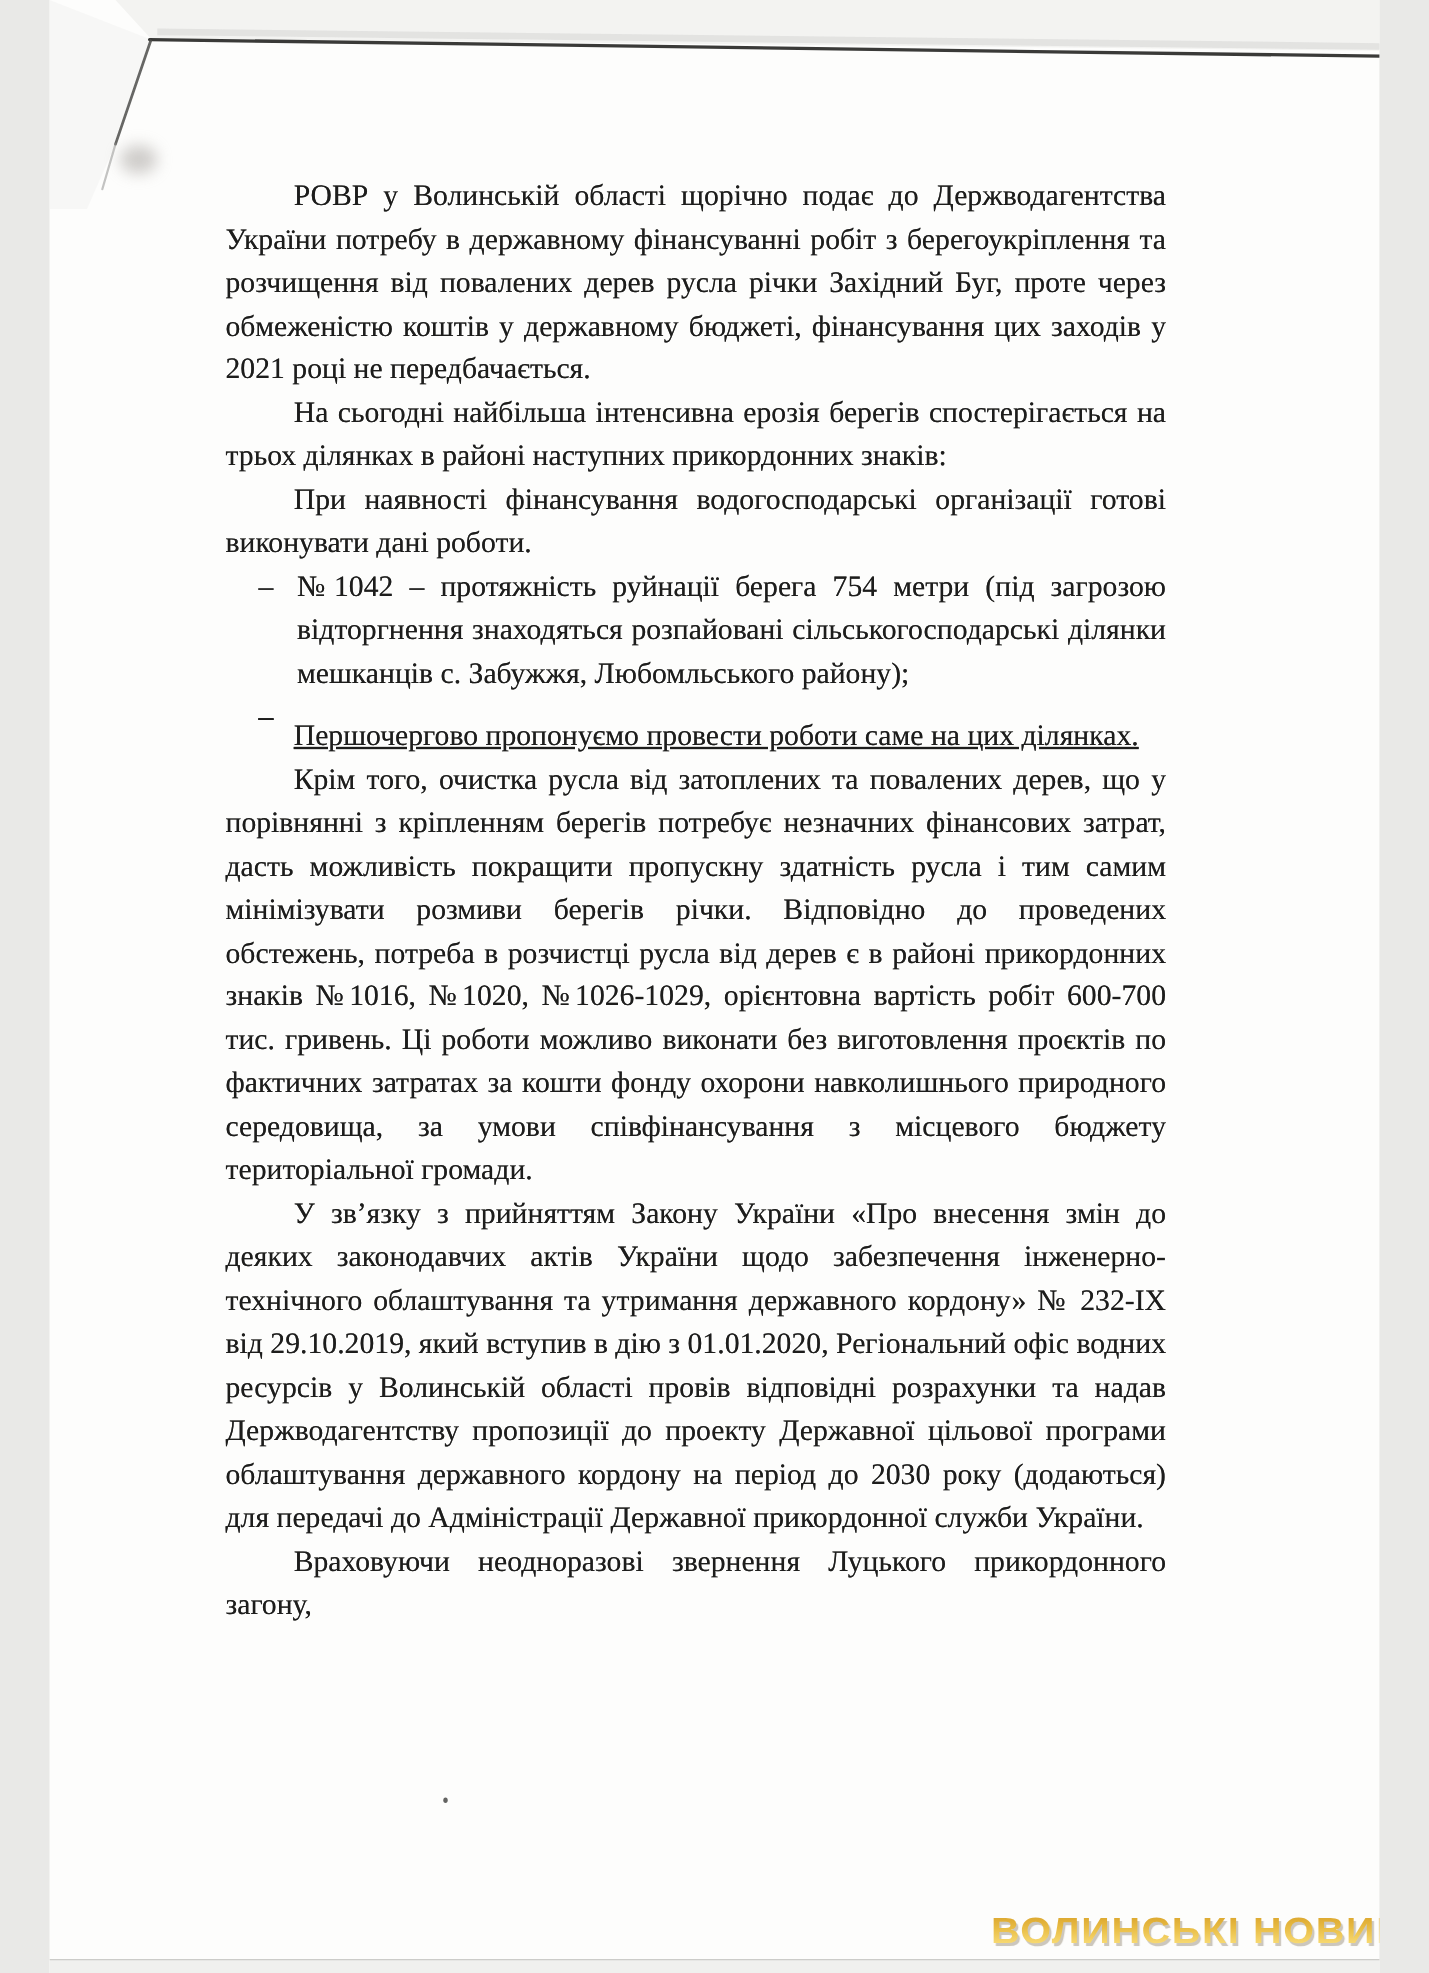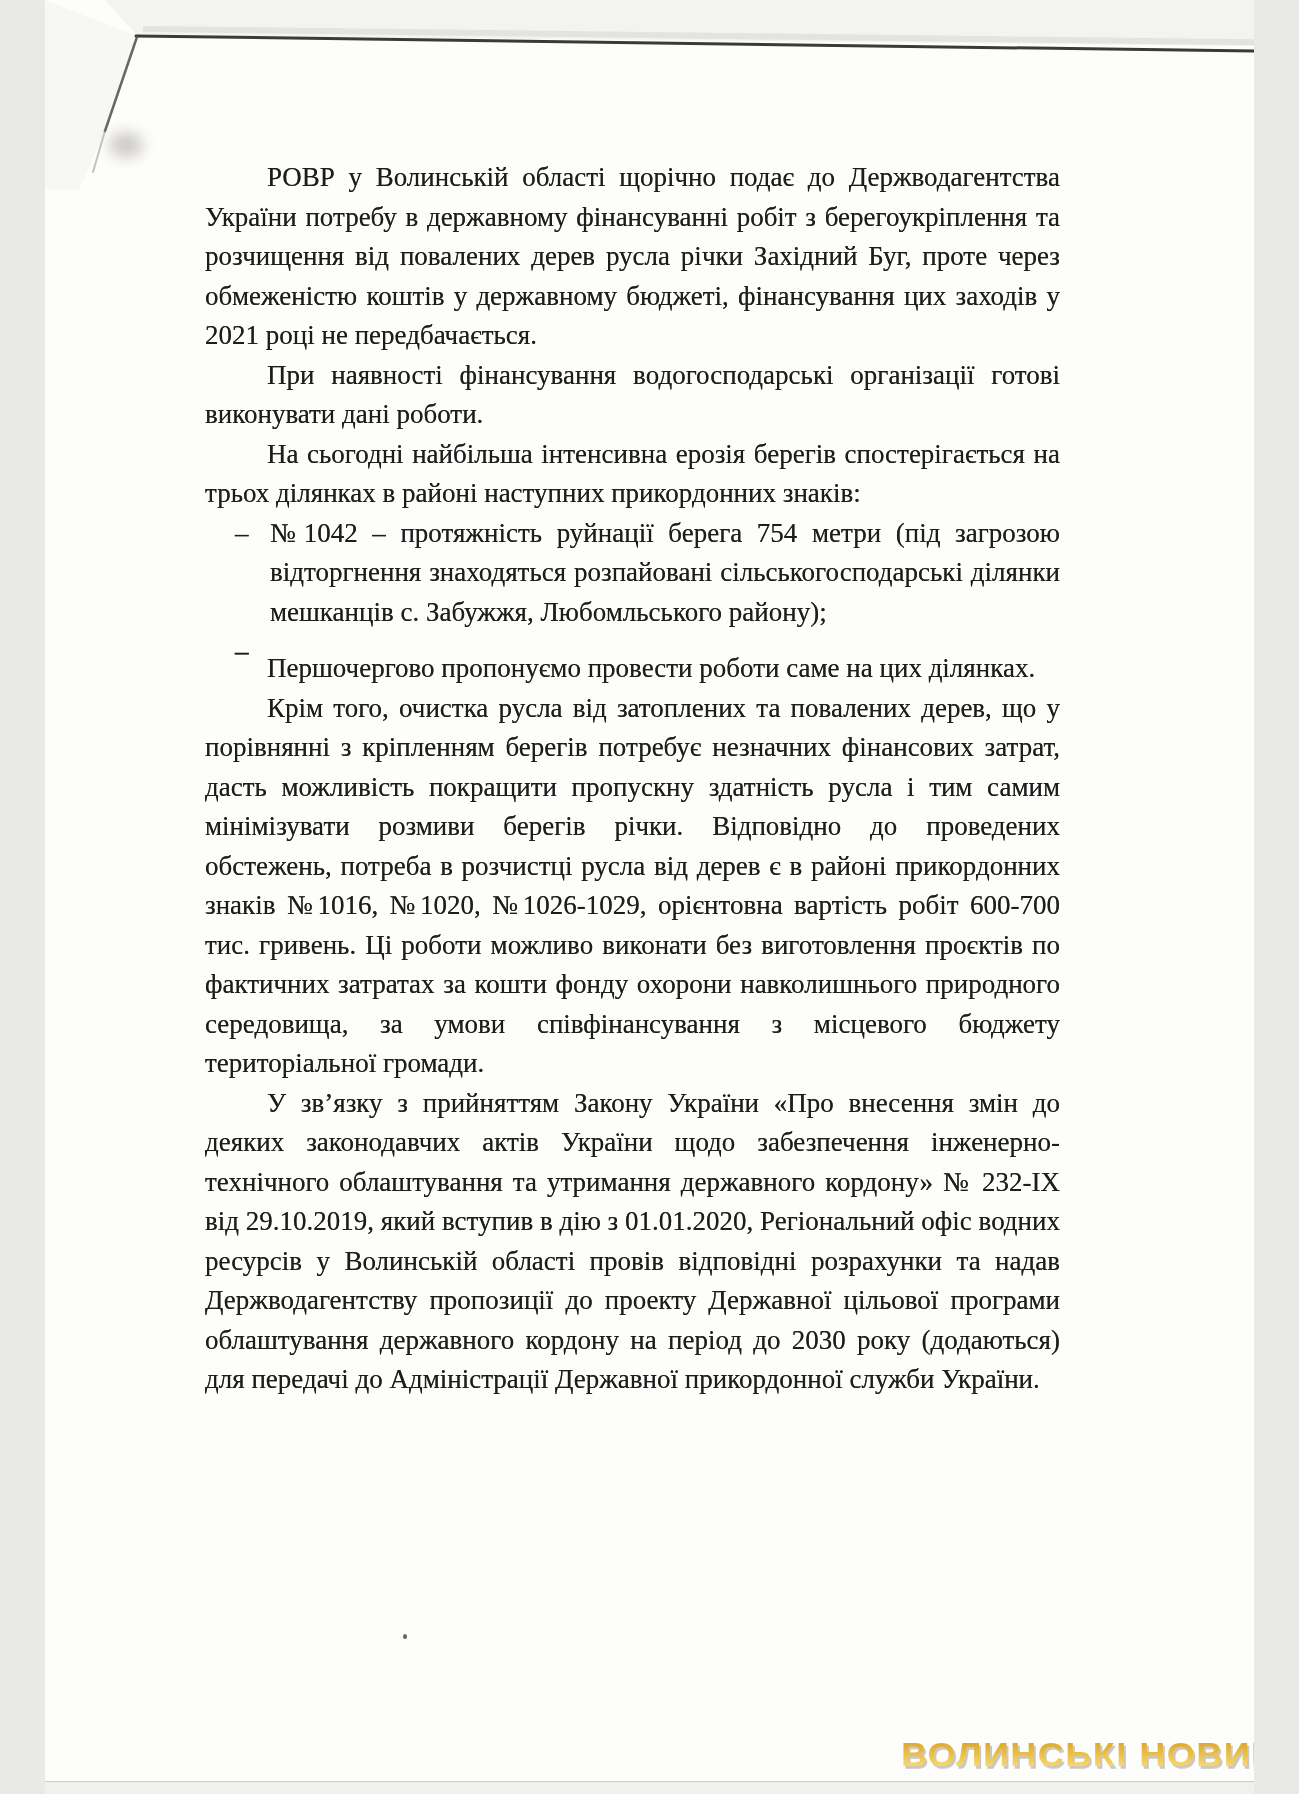--- a/index.html
+++ b/index.html
@@ -39,21 +39,21 @@
   }
   
   .textblock {
     position:absolute; left:160px; top:158px; width:855px;
     font-size:27px; line-height:39.5px;
     color:#1d1d1c;
     text-align:justify;
     text-shadow:0 0 0.6px rgba(30,30,28,0.75);
   }
   .textblock p { margin:0; text-indent:62px; }
-  .textblock p.gap { margin-top:17px; }
+  .textblock p.gap { margin-top:17px;text-decoration:underline; }
   .textblock p.bullet { text-indent:0; padding-left:65px; position:relative; }
   .textblock p.bullet .dash { position:absolute; left:30px; top:0; }
   
   .watermark {
     position:absolute; left:856px; top:1734px;
     font-family:"Liberation Sans","DejaVu Sans",sans-serif;
     font-weight:700; font-size:36px; letter-spacing:1.5px;
     transform:scaleY(0.92);
     background:linear-gradient(180deg,#d49a22 0%, #e9bd45 45%, #ffe98c 100%);
     -webkit-background-clip:text; background-clip:text; color:transparent;
@@ -84,25 +84,26 @@
     <div class="right-edge-line"></div>
     <div class="bottom-strip"></div>
     <div class="smudge"></div>
     <div class="stray-dot"></div>
     <div class="edge-tick"></div>
   </div>
 
   <div class="textblock">
 
   <p>РОВР у Волинській області щорічно подає до Держводагентства України потребу в державному фінансуванні робіт з берегоукріплення та розчищення від повалених дерев русла річки Західний Буг, проте через обмеженістю коштів у державному бюджеті, фінансування цих заходів у 2021 році не передбачається.</p>
+      <p>На сьогодні найбільша інтенсивна ерозія берегів спостерігається на трьох ділянках в районі наступних прикордонних знаків:</p>
       <p>При наявності фінансування водогосподарські організації готові виконувати дані роботи.</p>
-      <p>На сьогодні найбільша інтенсивна ерозія берегів спостерігається на трьох ділянках в районі наступних прикордонних знаків:</p>
       <p class="bullet"><span class="dash">–</span><span>№1042 – протяжність руйнації берега 754 метри (під загрозою відторгнення знаходяться розпайовані сільськогосподарські ділянки мешканців с. Забужжя, Любомльського району);</span></p>
       <p class="bullet"><span class="dash">–</span></p>
       <p class="bullet"><span class="dash">–</span></p>
       <p class="gap">Першочергово пропонуємо провести роботи саме на цих ділянках.</p>
       <p>Крім того, очистка русла від затоплених та повалених дерев, що у порівнянні з кріпленням берегів потребує незначних фінансових затрат, дасть можливість покращити пропускну здатність русла і тим самим мінімізувати розмиви берегів річки.  Відповідно до проведених обстежень, потреба в розчистці русла від дерев є в районі прикордонних знаків №1016, №1020, №1026-1029, орієнтовна вартість робіт 600-700 тис. гривень. Ці роботи можливо виконати без виготовлення проєктів по фактичних затратах за кошти фонду охорони навколишнього природного середовища, за умови співфінансування з місцевого бюджету територіальної громади.</p>
       <p>У зв’язку з прийняттям Закону України «Про внесення змін до деяких законодавчих актів України щодо забезпечення інженерно-технічного облаштування та утримання державного кордону» № 232-ІХ від 29.10.2019, який вступив в дію з 01.01.2020, Регіональний офіс водних ресурсів у Волинській області провів відповідні розрахунки та надав Держводагентству пропозиції до проекту Державної цільової програми облаштування державного кордону на період до 2030 року (додаються) для передачі до Адміністрації Державної прикордонної служби України.</p>
+      <p>Враховуючи неодноразові звернення Луцького прикордонного загону,</p>
     </div>
 
   <div class="watermark">ВОЛИНСЬКІ НОВИНИ</div>
 
 </div>
 
 </body></html>

